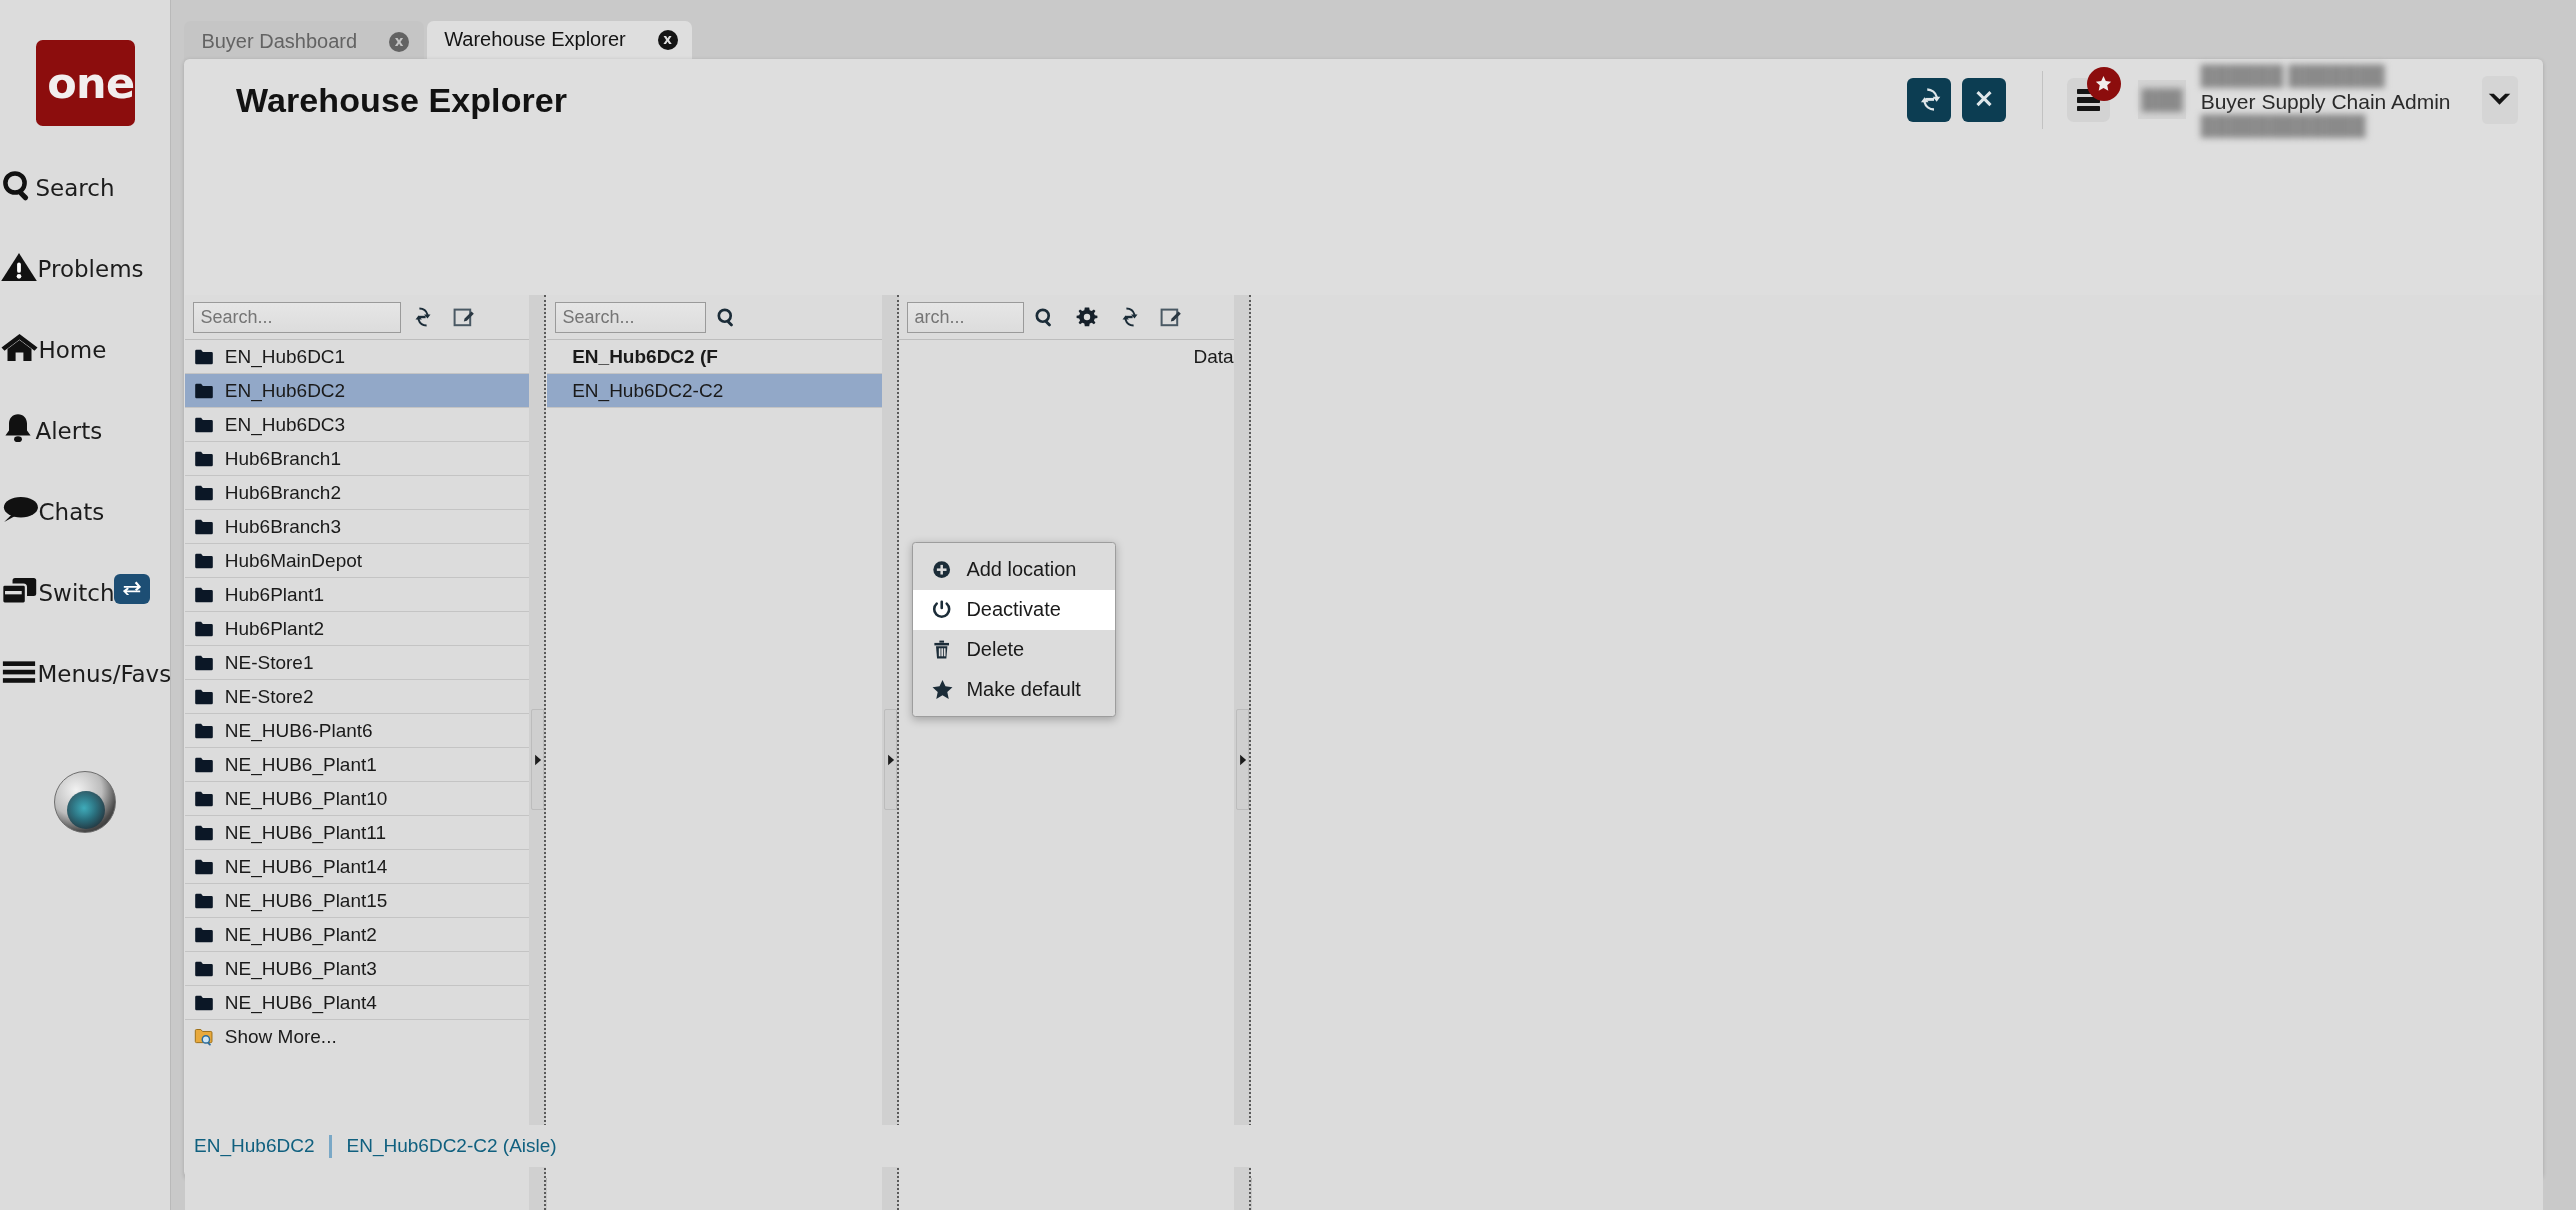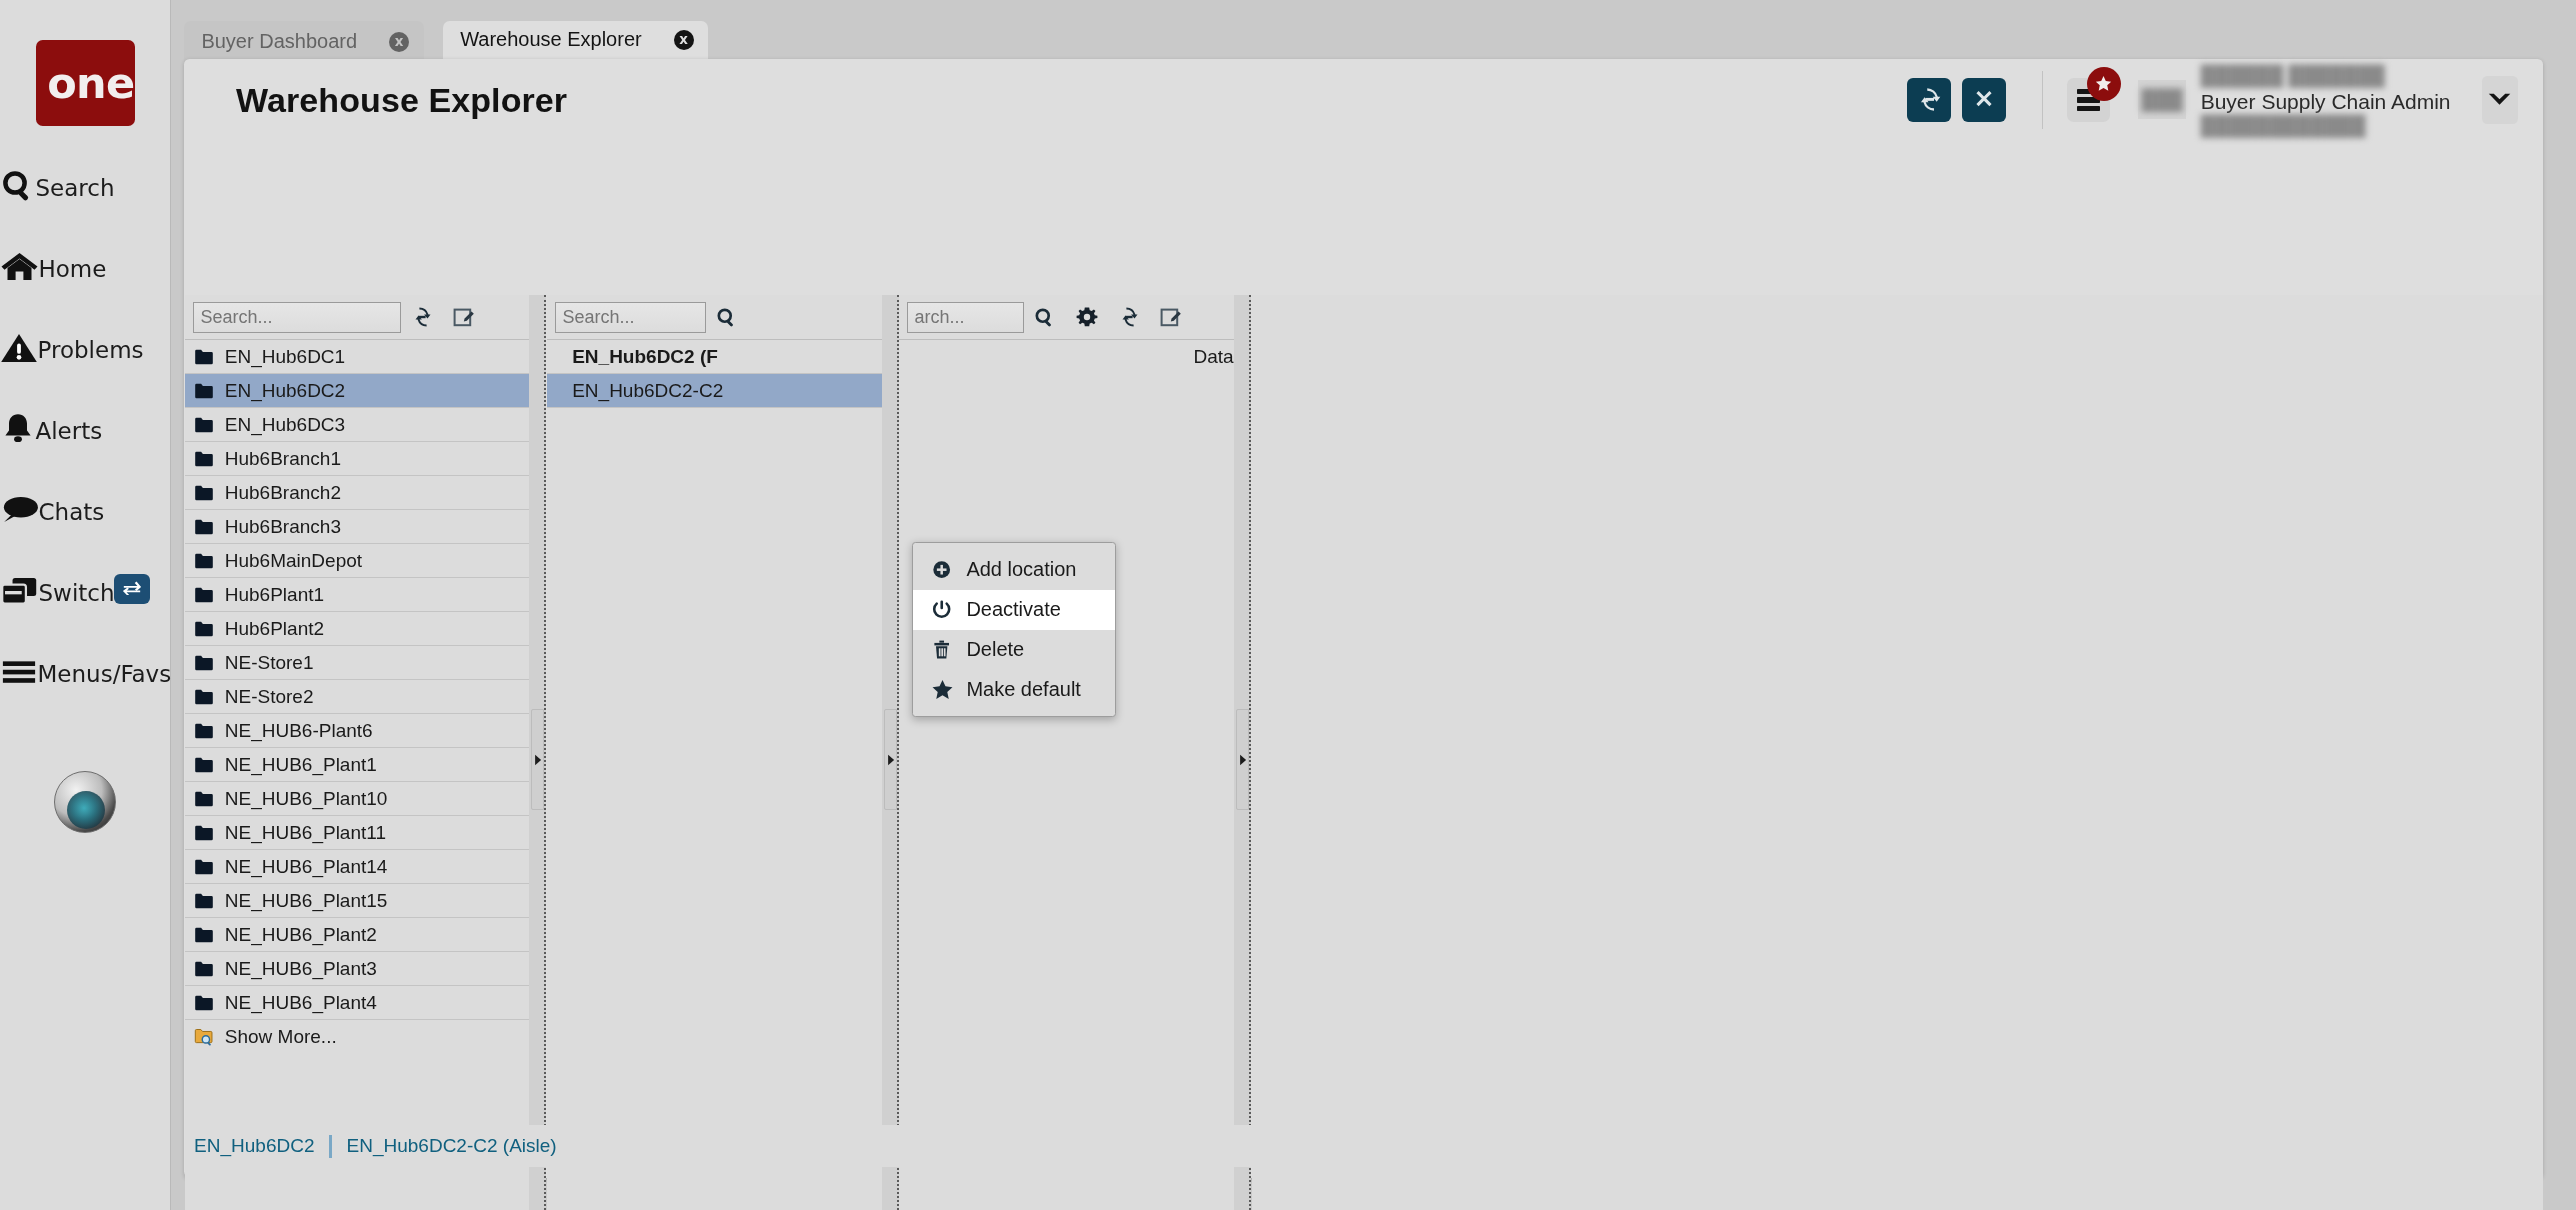--- a/index.html
+++ b/index.html
@@ -72,21 +72,21 @@
     width: 38px; height: 38px;
     border-radius: 50%;
     background: radial-gradient(circle at 45% 45%, #2fa8b8 0%, #1d6a7a 40%, #20303a 80%);
     opacity: .9;
   }
 
   
   #tabbar {
     position: absolute; left: 184px; top: 14.7px;
     height: 48px;
-    display: flex; align-items: flex-end; gap: 19px;
+    display: flex; align-items: flex-end; gap: 3px;
   }
   .tab {
     height: 42px;
     min-width: 181px;
     padding: 0 14.7px 0 17.4px;
     border-radius: 6.7px 6.7px 0 0;
     display: flex; align-items: center; justify-content: space-between;
     font-size: 20px;
     cursor: pointer;
     position: relative;
@@ -323,37 +323,37 @@
         <svg width="36" height="36" viewBox="0 0 24 24">
             <circle cx="10" cy="10" r="6.4" fill="none" stroke="#111" stroke-width="3"></circle>
             <rect x="14" y="14.4" width="7.6" height="3.4" rx="1.5" fill="#111" transform="rotate(45 14 14.4)"></rect>
           </svg>
       </span>
       <span class="ri-label">Search</span>
     </div>
 
     <div class="rail-item">
       <span class="ri-icon">
-        <svg width="39" height="35" viewBox="0 0 26 22">
-            <path d="M13 2 L25 11 L23 13.2 L13 5.6 L3 13.2 L1 11 Z" fill="#111"></path>
-            <path d="M5 12 L13 6 L21 12 L21 20 L15.6 20 L15.6 14.4 L10.4 14.4 L10.4 20 L5 20 Z" fill="#111"></path>
-          </svg>
-      </span>
-      <span class="ri-label">Home</span>
-    </div>
-
-    <div class="rail-item">
-      <span class="ri-icon">
         <svg width="38" height="34" viewBox="0 0 26 22">
             <path d="M13 1.5 L25.2 20.6 L0.8 20.6 Z" fill="#111"></path>
             <rect x="11.7" y="8" width="2.6" height="7" rx="1.3" fill="#fff"></rect>
             <circle cx="13" cy="17.4" r="1.6" fill="#fff"></circle>
           </svg>
       </span>
       <span class="ri-label">Problems</span>
+    </div>
+
+    <div class="rail-item">
+      <span class="ri-icon">
+        <svg width="39" height="35" viewBox="0 0 26 22">
+            <path d="M13 2 L25 11 L23 13.2 L13 5.6 L3 13.2 L1 11 Z" fill="#111"></path>
+            <path d="M5 12 L13 6 L21 12 L21 20 L15.6 20 L15.6 14.4 L10.4 14.4 L10.4 20 L5 20 Z" fill="#111"></path>
+          </svg>
+      </span>
+      <span class="ri-label">Home</span>
     </div>
 
     <div class="rail-item">
       <span class="ri-icon">
         <svg width="36" height="36" viewBox="0 0 24 24">
             <path d="M12 2.2 C8.4 2.2 6 4.9 6 8.4 L6 13 L3.6 16.4 L20.4 16.4 L18 13 L18 8.4 C18 4.9 15.6 2.2 12 2.2 Z" fill="#111"></path>
             <ellipse cx="12" cy="18.8" rx="2.6" ry="1.9" fill="#111"></ellipse>
           </svg>
       </span>
       <span class="ri-label">Alerts</span>

